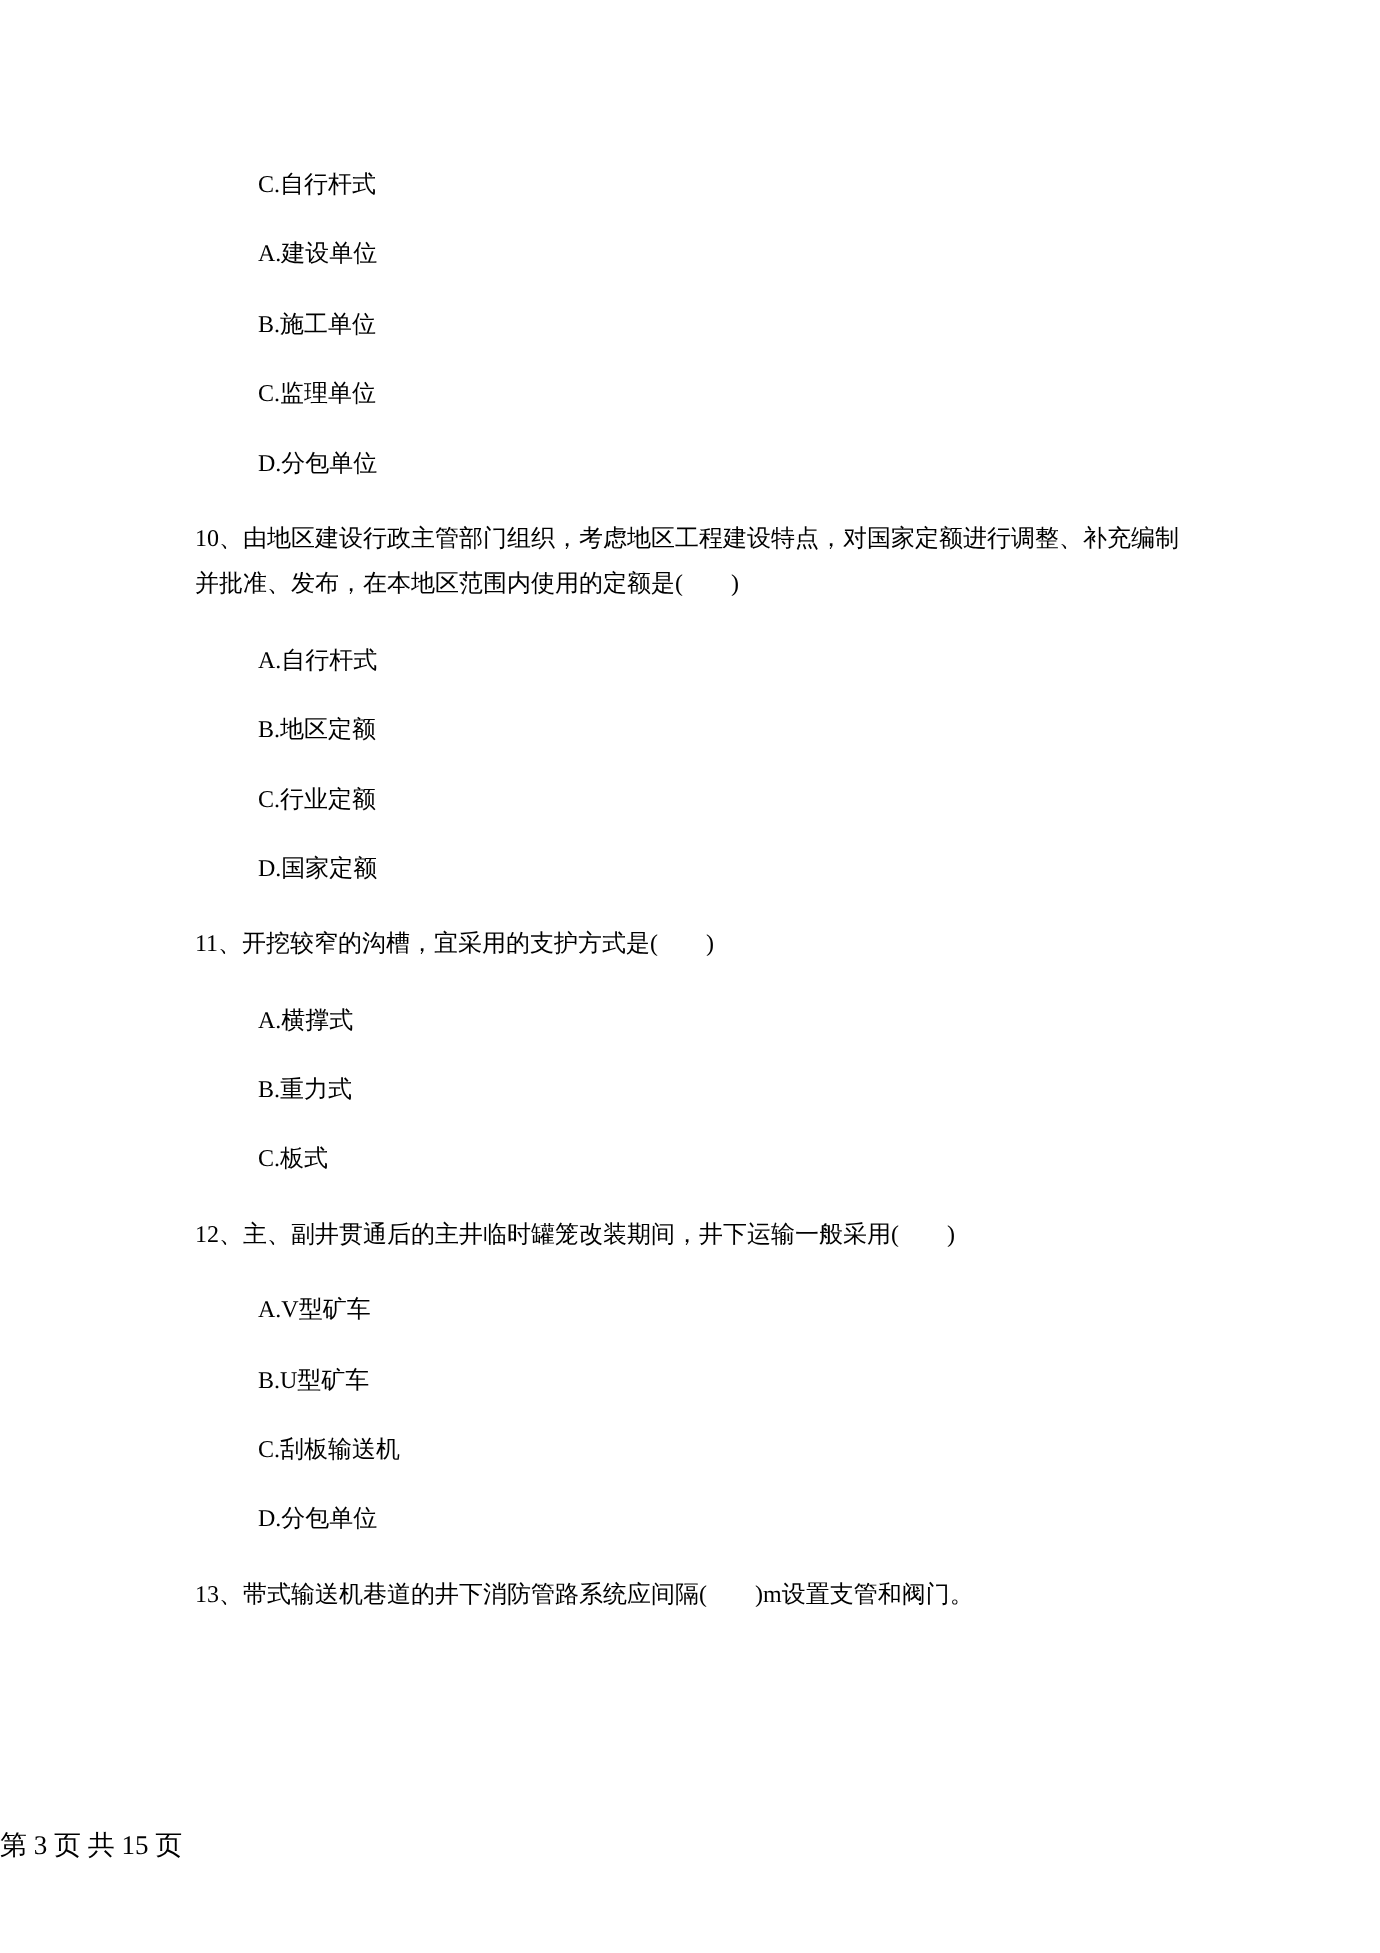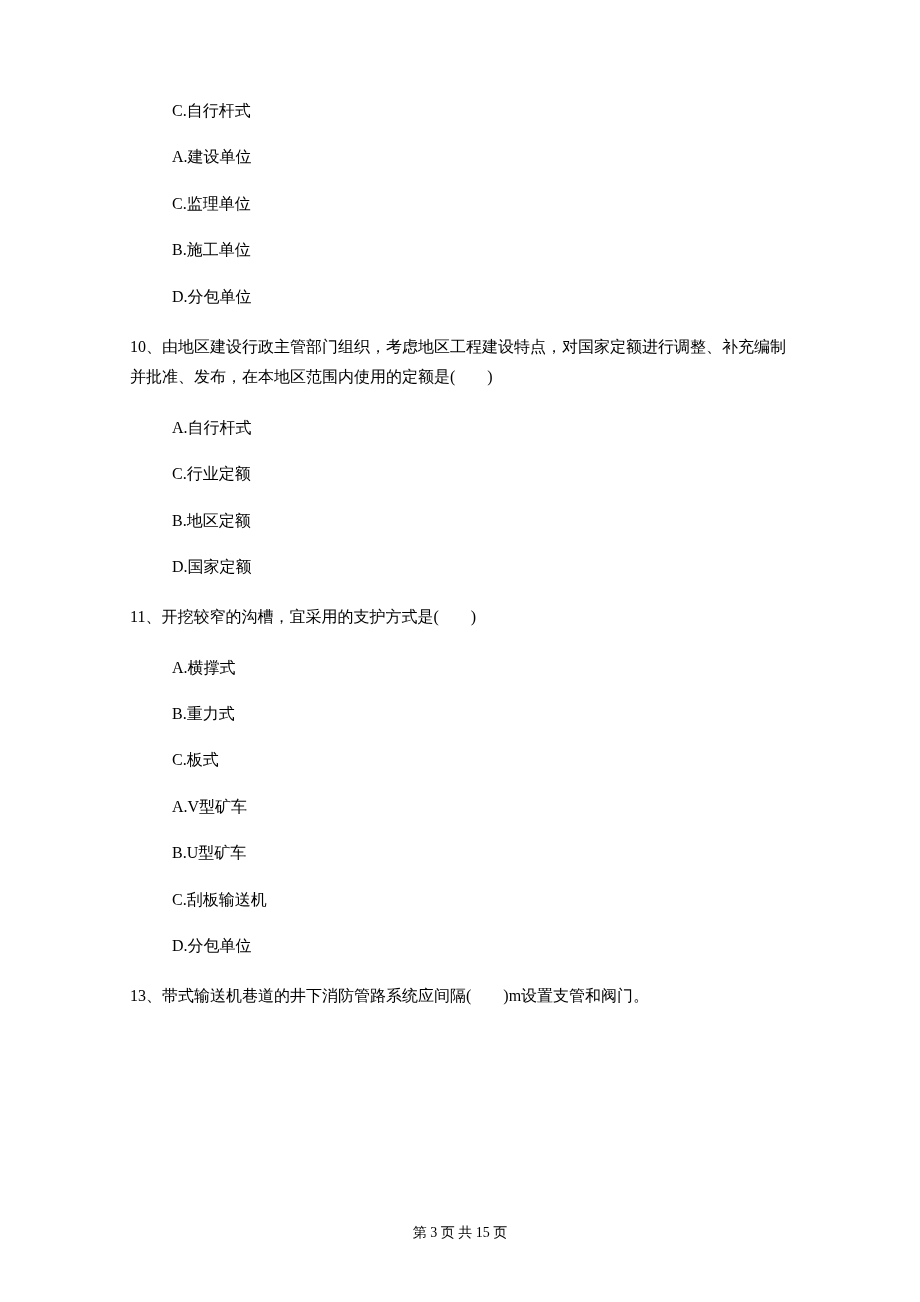--- a/index.html
+++ b/index.html
@@ -16,56 +16,57 @@
       color: #000000;
       position: relative;
     }
     .content {
       padding: 100px 130px 0 130px;
     }
     .option {
       margin-left: 42px;
       margin-bottom: 24px;
       line-height: 1.4;
+      margin-top: 13px;
     }
     .question {
       margin-bottom: 24px;
       line-height: 1.9;
     }
     .footer {
       position: absolute;
       bottom: 60px;
       width: 100%;
-      text-align: center;
-      font-size: 14px;
+      font-size: 18px;
     }
   </style>
 </head>
 <body>
 
 <div class="content">
 
   <div class="option">C.自行杆式</div>
 
   <div class="option">A.建设单位</div>
+  <div class="option">B.施工单位</div>
   <div class="option">C.监理单位</div>
-  <div class="option">B.施工单位</div>
   <div class="option">D.分包单位</div>
 
   <div class="question">10、由地区建设行政主管部门组织，考虑地区工程建设特点，对国家定额进行调整、补充编制并批准、发布，在本地区范围内使用的定额是(　　)</div>
   <div class="option">A.自行杆式</div>
+  <div class="option">B.地区定额</div>
   <div class="option">C.行业定额</div>
-  <div class="option">B.地区定额</div>
   <div class="option">D.国家定额</div>
 
   <div class="question">11、开挖较窄的沟槽，宜采用的支护方式是(　　)</div>
   <div class="option">A.横撑式</div>
   <div class="option">B.重力式</div>
   <div class="option">C.板式</div>
 
+  <div class="question">12、主、副井贯通后的主井临时罐笼改装期间，井下运输一般采用(　　)</div>
   <div class="option">A.V型矿车</div>
   <div class="option">B.U型矿车</div>
   <div class="option">C.刮板输送机</div>
   <div class="option">D.分包单位</div>
 
   <div class="question">13、带式输送机巷道的井下消防管路系统应间隔(　　)m设置支管和阀门。</div>
 
 </div>
 
 <div class="footer">第 3 页 共 15 页</div>

